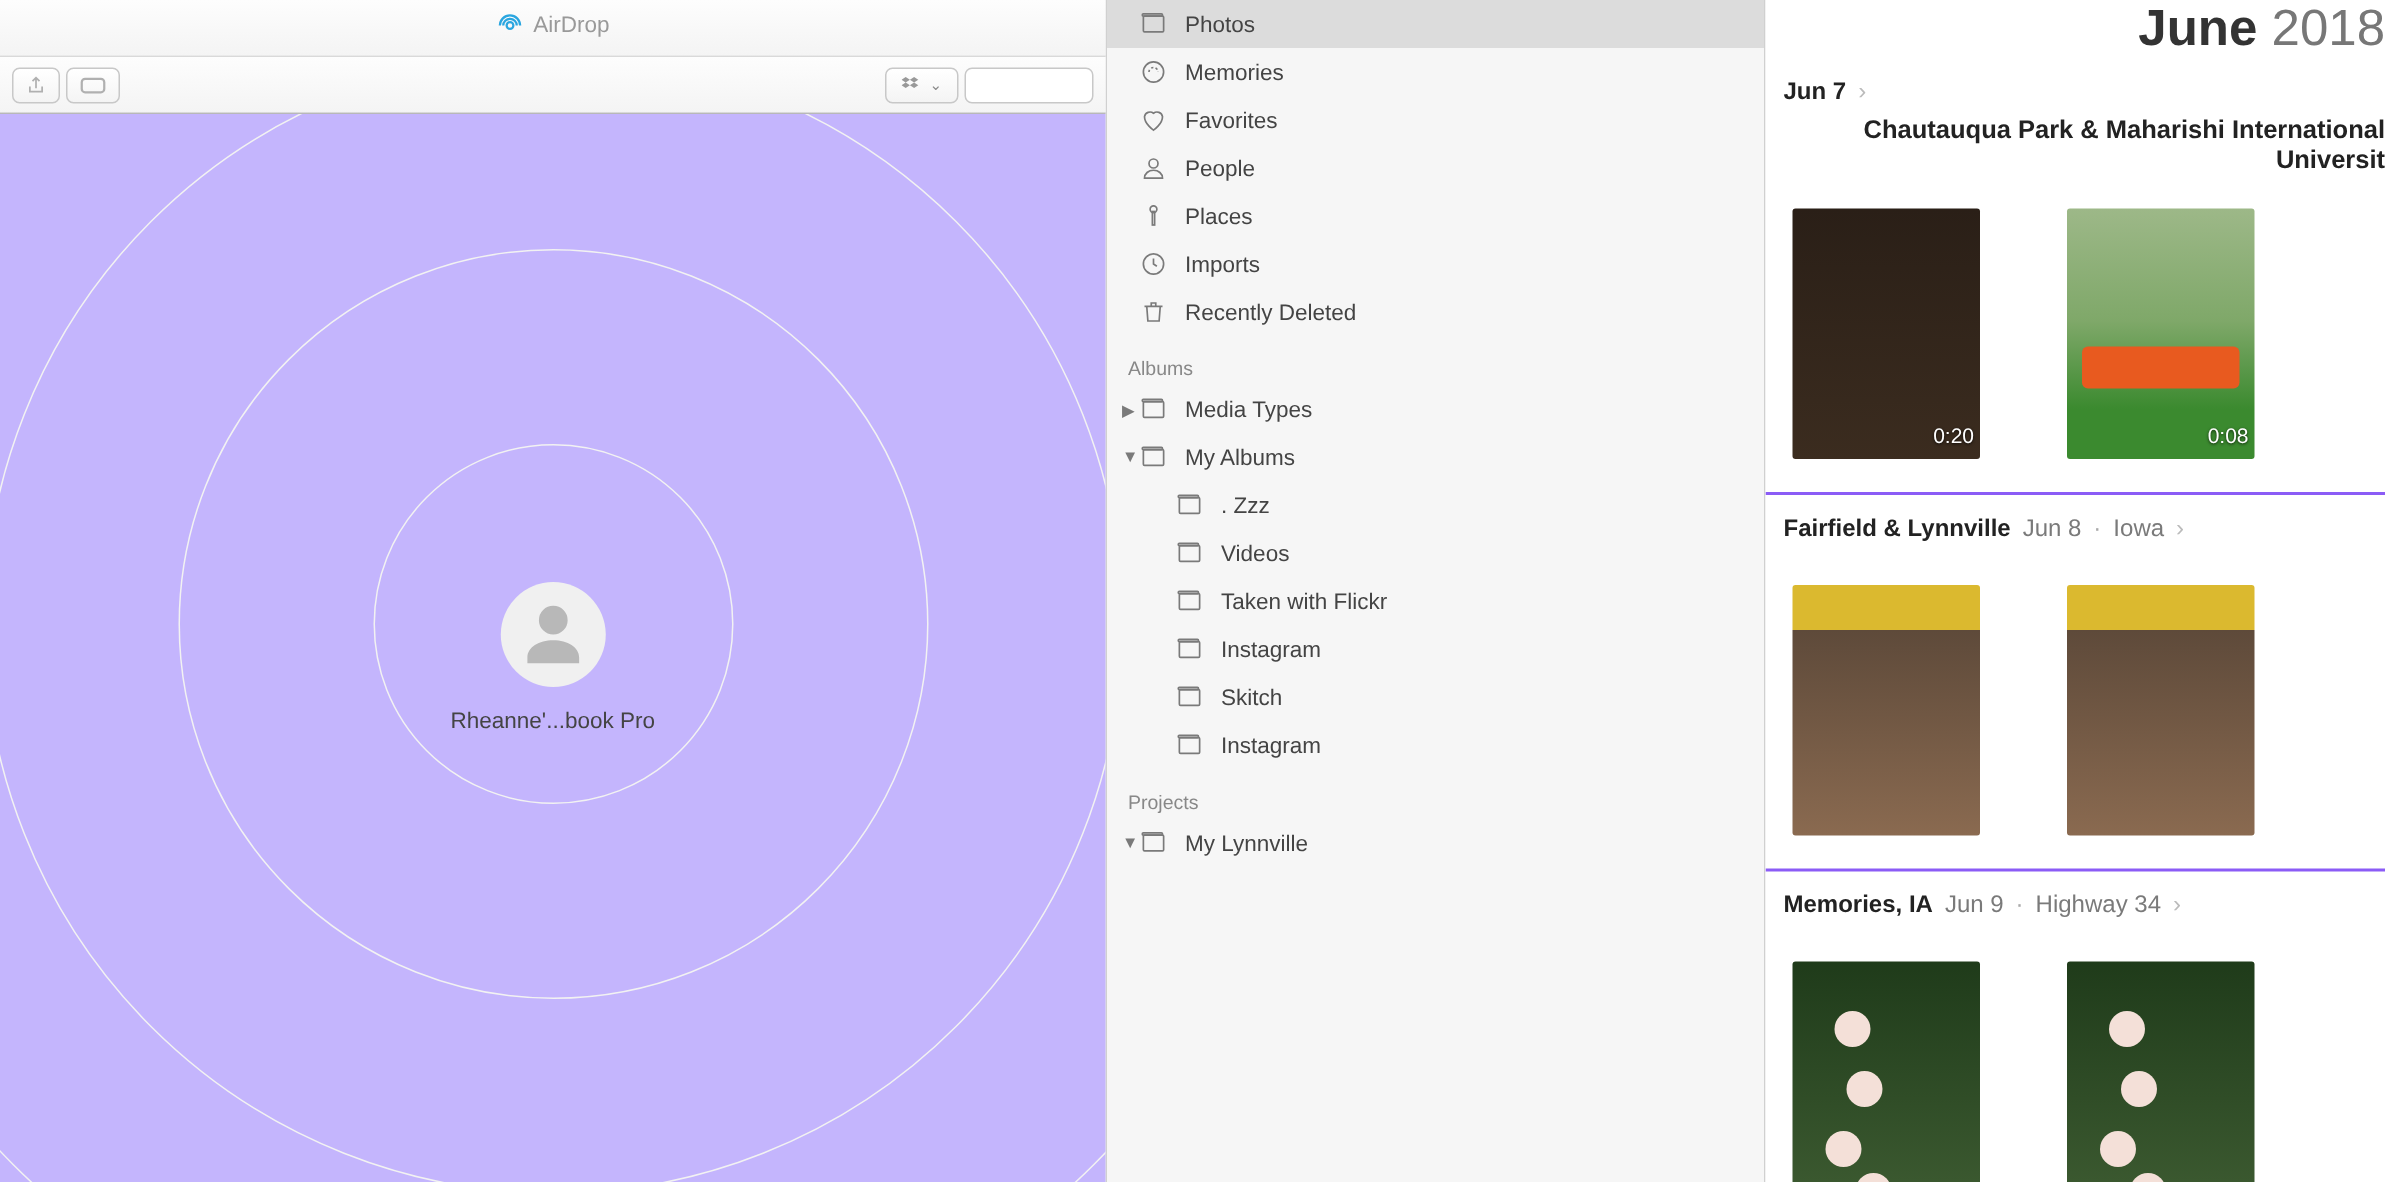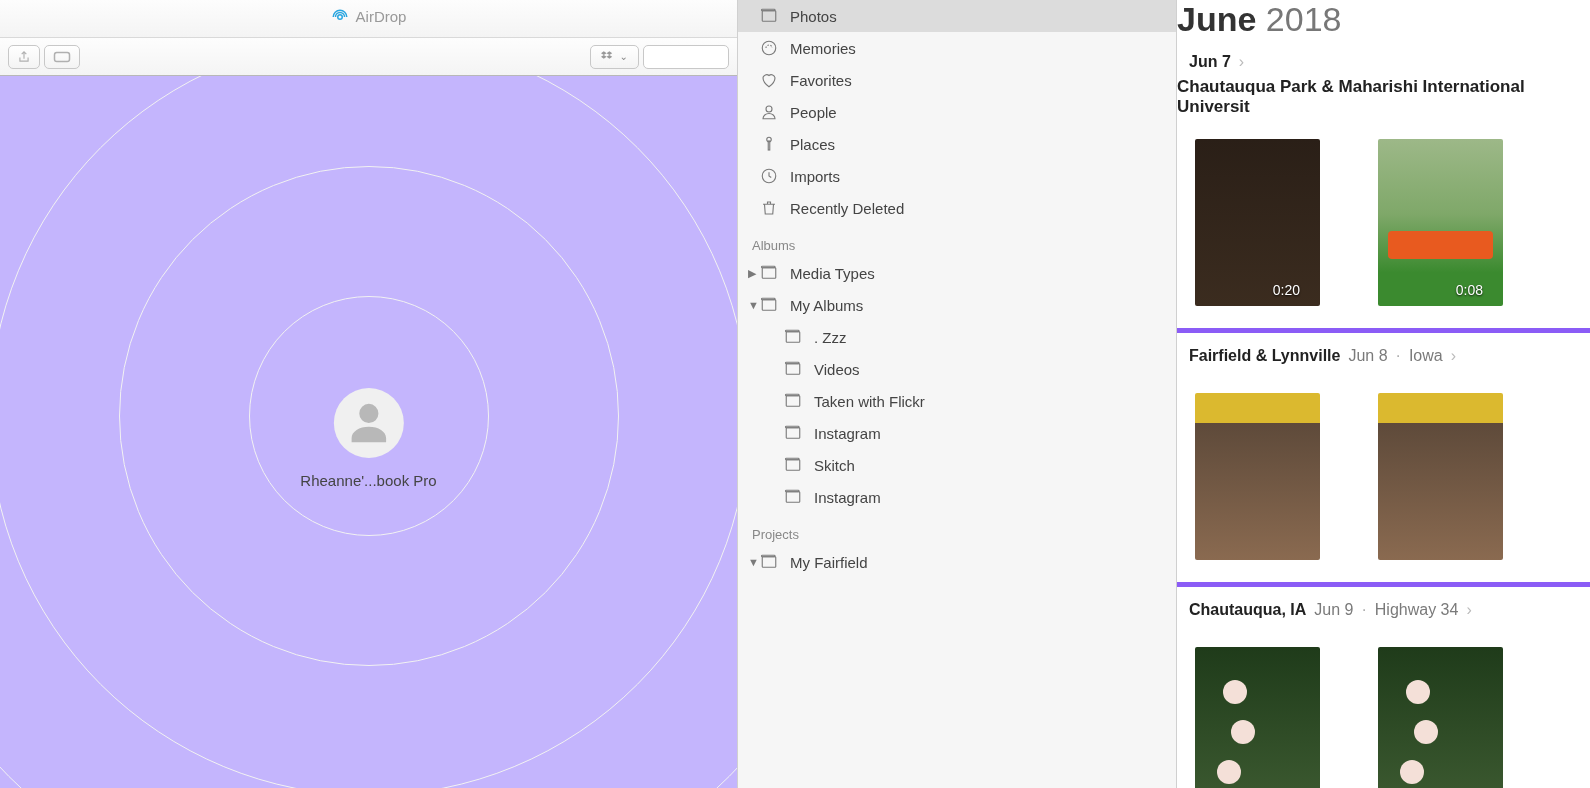--- a/index.html
+++ b/index.html
@@ -34,35 +34,35 @@
     .sb-item.selected { background: #dcdcdc; }
     .sb-item .ico { width: 18px; height: 18px; display: flex; align-items: center; justify-content: center; }
     .sb-item .ico svg { width: 18px; height: 18px; stroke: #7a7a7a; fill: none; stroke-width: 1.5; }
     .sb-section-header { font-size: 13px; color: #888; padding: 14px 0 4px 14px; font-weight: 500; }
     .sb-sub { padding-left: 46px; }
     .sb-item.with-disc { position: relative; }
     .sb-item.with-disc .disc { position: absolute; left: 10px; font-size: 11px; color: #7a7a7a; }
     .album-ico svg { stroke: #909090; }
 
     
-    .photos-content { flex: 1; background: #fff; padding: 0 0 0 0; overflow: hidden; }
+    .photos-content { flex: 1; background: #fff; padding: 0 0 0 0; overflow: hidden; text-align: right; }
     .month-header { padding: 0 0 14px 0; }
     .month-title { font-size: 34px; font-weight: 400; color: #333; }
     .month-title b { font-weight: 700; }
-    .event-block { border-top: 5px solid #8b5cf6; padding: 14px 0 22px 0; }
+    .event-block { border-top: 2px solid #8b5cf6; padding: 14px 0 22px 0; }
     .event-block:first-of-type { border-top: none; padding-top: 0; }
     .event-date-row { display: flex; align-items: center; gap: 8px; font-size: 16px; margin-bottom: 6px; margin-left: 12px; }
     .event-date-row .date-bold { font-weight: 700; color: #222; }
     .event-date-row .date-light { color: #7a7a7a; font-weight: 400; }
     .event-date-row .dot { color: #aaa; }
     .event-date-row .chev { color: #bbb; font-size: 16px; }
     .event-location { font-size: 17px; font-weight: 700; color: #222; margin-bottom: 0; }
     .thumbs { display: flex; gap: 58px; padding: 22px 0 0 18px; }
     .thumb { position: relative; width: 125px; height: 167px; background: #777; border-radius: 2px; overflow: hidden; }
-    .thumb .badge { position: absolute; right: 20px; bottom: 8px; color: #fff; font-size: 14px; font-weight: 500; text-shadow: 0 1px 2px rgba(0,0,0,0.8); }
+    .thumb .badge { position: absolute; right: 4px; bottom: 8px; color: #fff; font-size: 14px; font-weight: 500; text-shadow: 0 1px 2px rgba(0,0,0,0.8); }
     .thumb-1 { background: linear-gradient(#2a1f17, #3b2c1f); }
     .thumb-2 { background: linear-gradient(180deg, #9db888 0%, #7fa869 45%, #3b8a2f 80%); position: relative; }
     .thumb-2::after { content:""; position:absolute; left:8%; right:8%; bottom:28%; height:28px; background:#e85a1f; border-radius:4px; }
     .thumb-3, .thumb-4 { background: linear-gradient(#dbb92f 0%, #dbb92f 18%, #5e4a3a 18%, #8a6a50 100%); }
     .thumb-5, .thumb-6 { background: linear-gradient(#1f3b1a, #3e5c32); position: relative; }
     .thumb-5::after, .thumb-6::after { content:""; position:absolute; left:22%; top:20%; width:24px; height:24px; background:#f4e0d8; border-radius:50%; box-shadow: 8px 40px 0 #f4e0d8, -6px 80px 0 #f4e0d8, 14px 108px 0 #f4e0d8; }
   </style>
 </head>
 <body>
 
@@ -260,21 +260,21 @@
     </div>
   <div class="sb-section-header">Projects</div>
   <div class="sb-item with-disc">
     <span class="disc">▼</span>
     <span class="ico album-ico">
         <svg viewBox="0 0 24 24">
           <rect x="3" y="5" width="18" height="14" rx="1"></rect>
           <rect x="2" y="3" width="18" height="2" rx="1"></rect>
         </svg>
       </span>
-    <span>My Fairfield</span>
+    <span>My Lynnville</span>
   </div>
 </div>
 
 <div class="photos-content">
   <div class="month-header">
     <span class="month-title"><b>June</b> <span style="color:#777;">2018</span></span>
   </div>
   <div id="events">
       <div class="event-block">
         <div class="event-date-row">
@@ -299,21 +299,21 @@
           <span class="date-light">Iowa</span>
           <span class="chev">›</span>
         </div>
         <div class="thumbs">
           <div class="thumb thumb-3"></div>
           <div class="thumb thumb-4"></div>
         </div>
       </div>
       <div class="event-block">
         <div class="event-date-row">
-          <span class="date-bold">Chautauqua, IA</span> 
+          <span class="date-bold">Memories, IA</span> 
           <span class="date-light">Jun 9</span>
           <span class="dot">·</span>
           <span class="date-light">Highway 34</span>
           <span class="chev">›</span>
         </div>
         <div class="thumbs">
           <div class="thumb thumb-5"></div>
           <div class="thumb thumb-6"></div>
         </div>
       </div>

